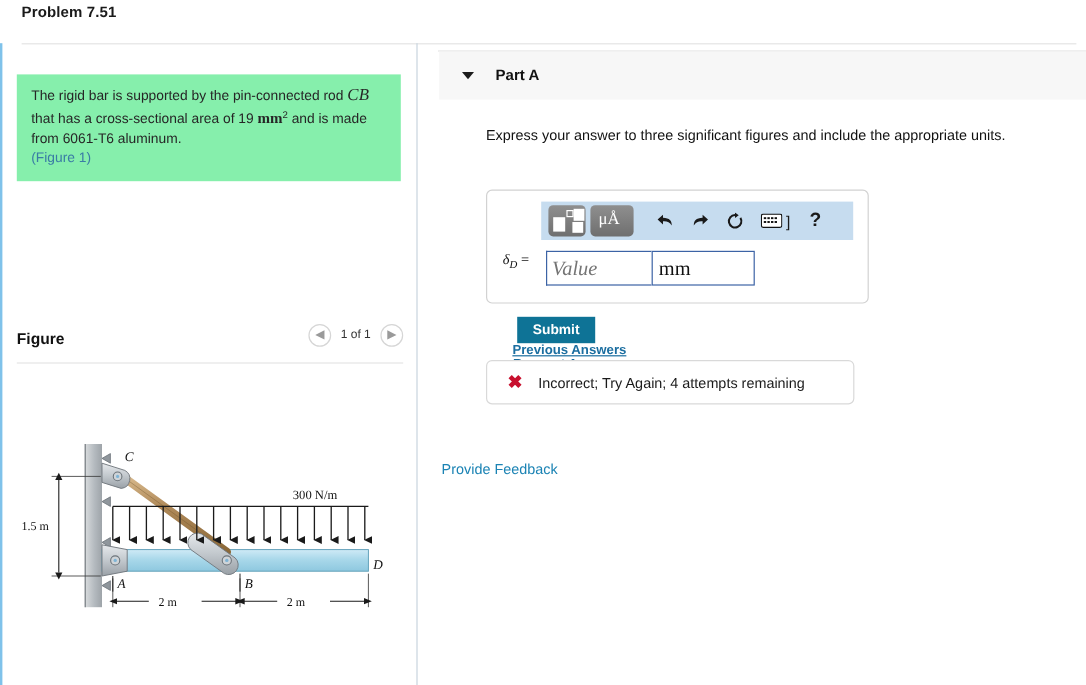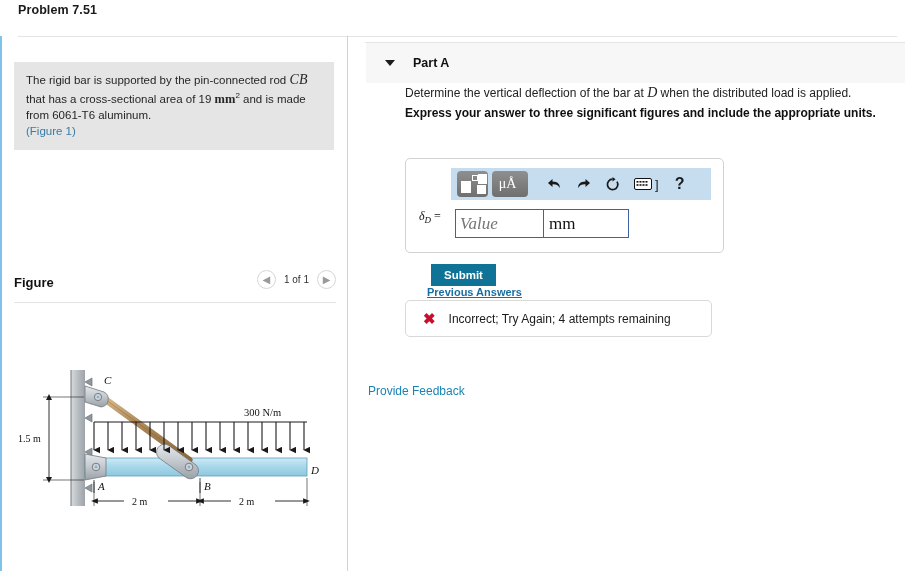--- a/index.html
+++ b/index.html
@@ -69,21 +69,21 @@
     background: #e4e4e4;
   }
 
   
   .statement {
     position: absolute;
     left: 12px;
     top: 26px;
     width: 320px;
     padding: 10px 12px 11px 12px;
-    background: #e5e5e5;
+    background: #86efac;
     font-size: 11.5px;
     line-height: 16px;
     color: #262626;
   }
   .statement .mathit {
     font-family: "Liberation Serif", serif;
     font-style: italic;
     font-size: 14px;
     letter-spacing: .3px;
   }
@@ -201,21 +201,21 @@
   .q-text .mathit {
     font-family: "Liberation Serif", serif;
     font-style: italic;
     font-size: 14px;
   }
   .q-bold {
     position: absolute;
     left: 405px;
     top: 106px;
     font-size: 12px;
-    font-weight: bold;
+    font-weight: normal;
     color: #111;
   }
 
   
   .answer-box {
     position: absolute;
     left: 405px;
     top: 158px;
     width: 319px;
     height: 95px;
@@ -515,23 +515,20 @@
 
     <div class="col-right">
       <div class="parta-rule"></div>
       <div class="parta-head">
         <div class="caret"></div>
         <div class="parta-label">Part A</div>
       </div>
     </div>
   </div>
 
-  <div class="q-text">
-    <span>Determine the vertical deflection of the bar at </span><span class="mathit">D</span><span> when the distributed load is applied.</span>
-  </div>
   <div class="q-bold">Express your answer to three significant figures and include the appropriate units.</div>
 
   <div class="answer-box">
     <div class="toolbar">
       <div class="tb-sq">
         <span class="tmpl-a"></span>
           <span class="tmpl-b"></span>
           <span class="tmpl-c"></span>
           <span class="tmpl-d"></span>
       </div>

